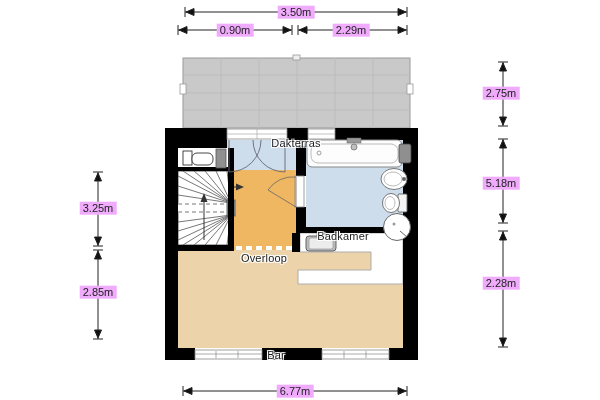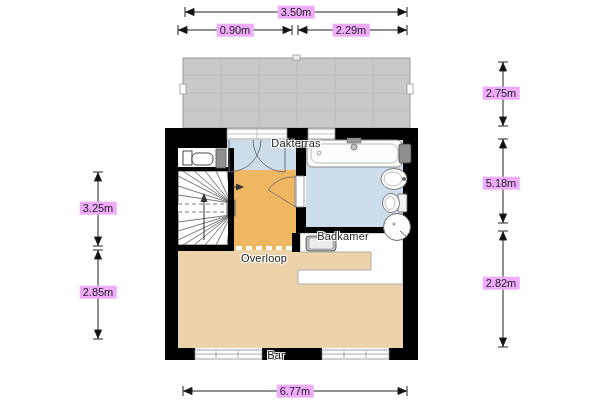--- a/index.html
+++ b/index.html
@@ -185,14 +185,14 @@
   <div class="room-label" style="left:276px;top:309px">Bar</div>
 
   <div class="dim-label" style="left:296px;top:12px">3.50m</div>
   <div class="dim-label" style="left:235px;top:30px">0.90m</div>
   <div class="dim-label" style="left:351px;top:30px">2.29m</div>
   <div class="dim-label" style="left:295px;top:391px">6.77m</div>
   <div class="dim-label" style="left:98px;top:208px">3.25m</div>
   <div class="dim-label" style="left:98px;top:292px">2.85m</div>
   <div class="dim-label" style="left:501px;top:93px">2.75m</div>
   <div class="dim-label" style="left:501px;top:183px">5.18m</div>
-  <div class="dim-label" style="left:501px;top:283px">2.82m</div>
+  <div class="dim-label" style="left:501px;top:283px">2.28m</div>
 </div>
 
 </body></html>

